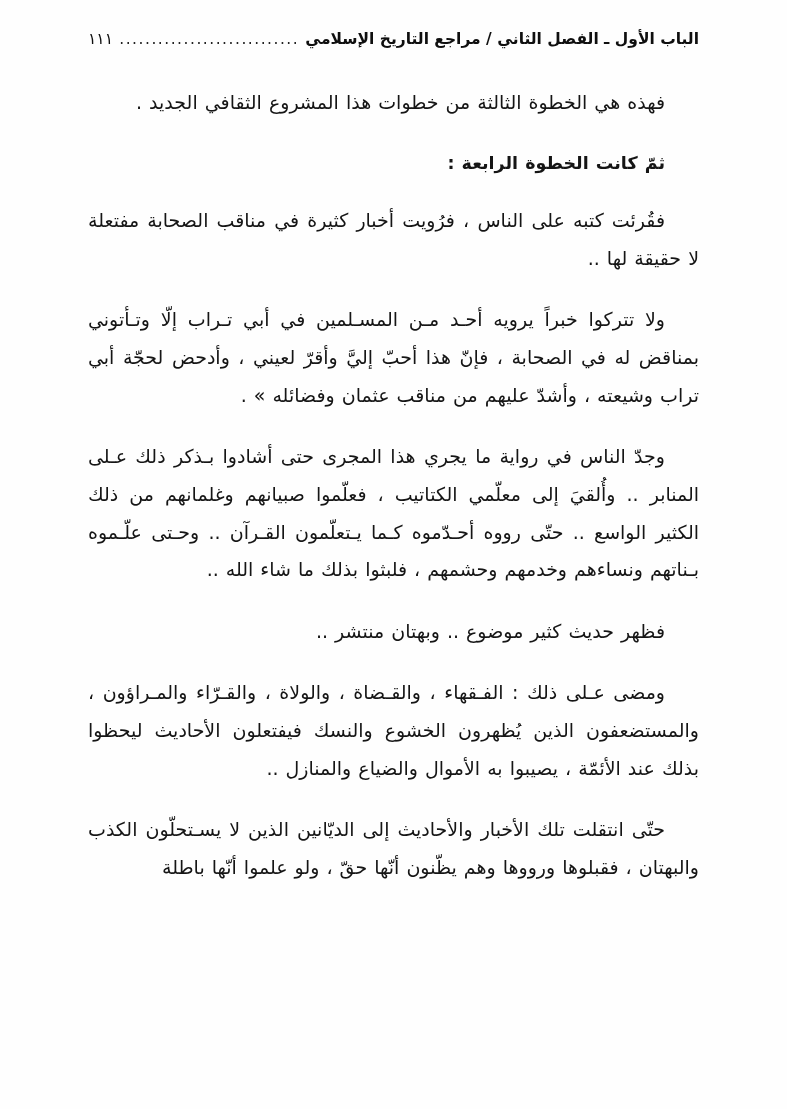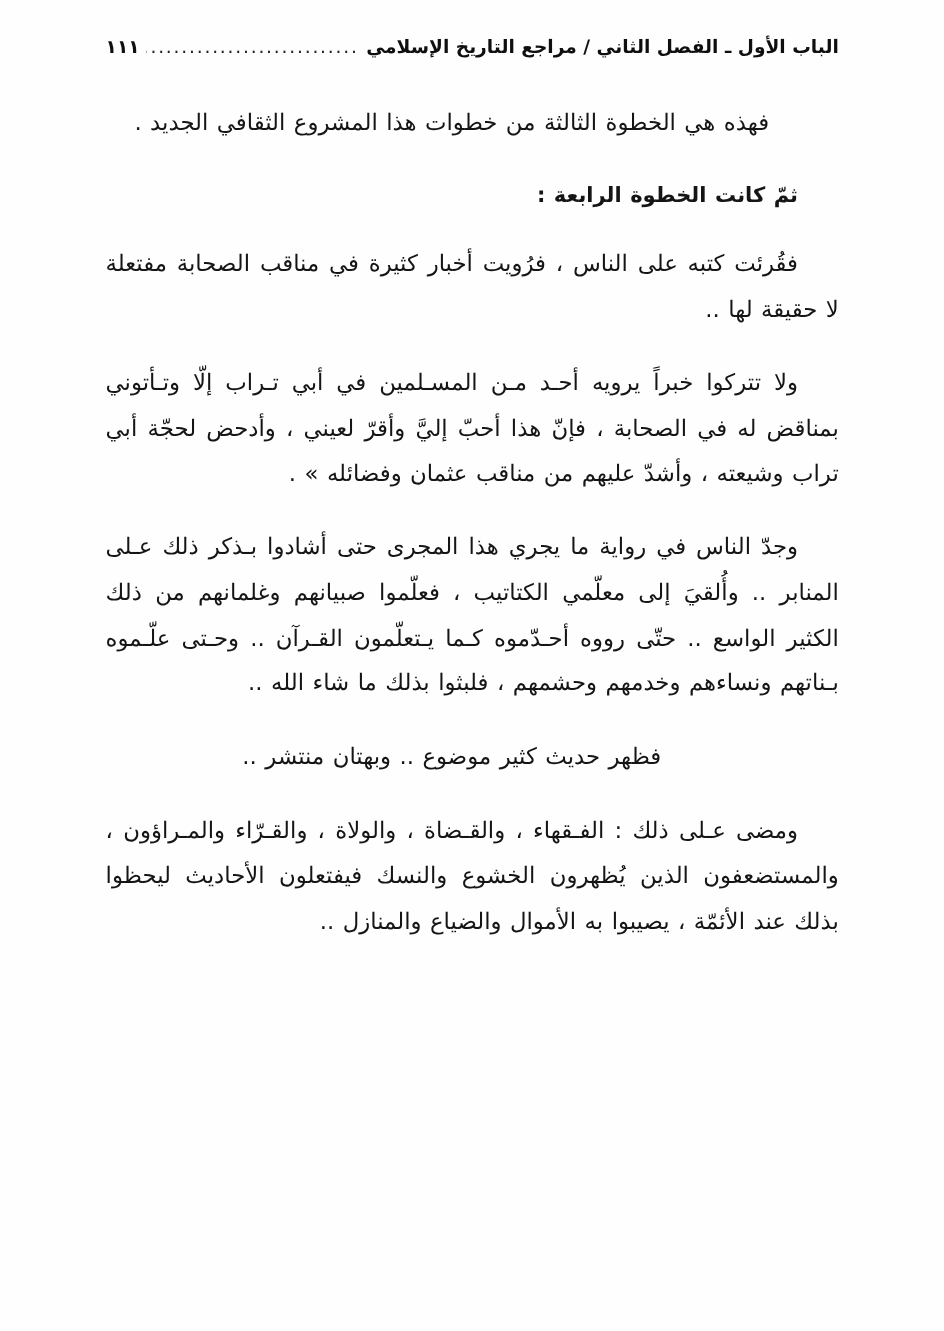--- a/index.html
+++ b/index.html
@@ -35,37 +35,37 @@
   .header-dots {
     flex: 1 1 auto;
     overflow: hidden;
     margin: 0 6px;
     letter-spacing: 1.5px;
     font-weight: normal;
     color: #222;
   }
   .header-pagenum {
     flex: 0 0 auto;
-    font-weight: bold;
+    font-weight: normal;
   }
   .content p {
     font-size: 19px;
     line-height: 1.98;
     text-align: justify;
     margin: 0 0 24px 0;
     text-indent: 34px;
     word-spacing: 1px;
   }
   .content p.heading {
     font-weight: bold;
     margin-bottom: 22px;
     font-size: 17.5px;
   }
   .content p.single {
-    text-align: center;
+    text-align: right;
   }
 </style>
 </head>
 <body>
 
 <div class="page">
 
   <div class="header">
     <span class="header-title">الباب الأول ـ الفصل الثاني / مراجع التاريخ الإسلامي</span>
     <span class="header-dots">..........................................................</span>
@@ -73,15 +73,16 @@
   </div>
 
   <div class="content">
     <p class="single">فهذه هي الخطوة الثالثة من خطوات هذا المشروع الثقافي الجديد .</p>
     <p class="heading">ثمّ كانت الخطوة الرابعة :</p>
     <p>فقُرئت كتبه على الناس ، فرُويت أخبار كثيرة في مناقب الصحابة مفتعلة لا حقيقة لها ..</p>
     <p>ولا تتركوا خبراً يرويه أحـد مـن المسـلمين في أبي تـراب إلّا وتـأتوني بمناقض له في الصحابة ، فإنّ هذا أحبّ إليَّ وأقرّ لعيني ، وأدحض لحجّة أبي تراب وشيعته ، وأشدّ عليهم من مناقب عثمان وفضائله » .</p>
     <p>وجدّ الناس في رواية ما يجري هذا المجرى حتى أشادوا بـذكر ذلك عـلى المنابر .. وأُلقيَ إلى معلّمي الكتاتيب ، فعلّموا صبيانهم وغلمانهم من ذلك الكثير الواسع .. حتّى رووه أحـدّموه كـما يـتعلّمون القـرآن .. وحـتى علّـموه بـناتهم ونساءهم وخدمهم وحشمهم ، فلبثوا بذلك ما شاء الله ..</p>
     <p class="single">فظهر حديث كثير موضوع .. وبهتان منتشر ..</p>
     <p>ومضى عـلى ذلك : الفـقهاء ، والقـضاة ، والولاة ، والقـرّاء والمـراؤون ، والمستضعفون الذين يُظهرون الخشوع والنسك فيفتعلون الأحاديث ليحظوا بذلك عند الأئمّة ، يصيبوا به الأموال والضياع والمنازل ..</p>
+    <p>حتّى انتقلت تلك الأخبار والأحاديث إلى الديّانين الذين لا يسـتحلّون الكذب والبهتان ، فقبلوها ورووها وهم يظّنون أنّها حقّ ، ولو علموا أنّها باطلة</p>
   </div>
 
 </div>
 
 </body></html>

